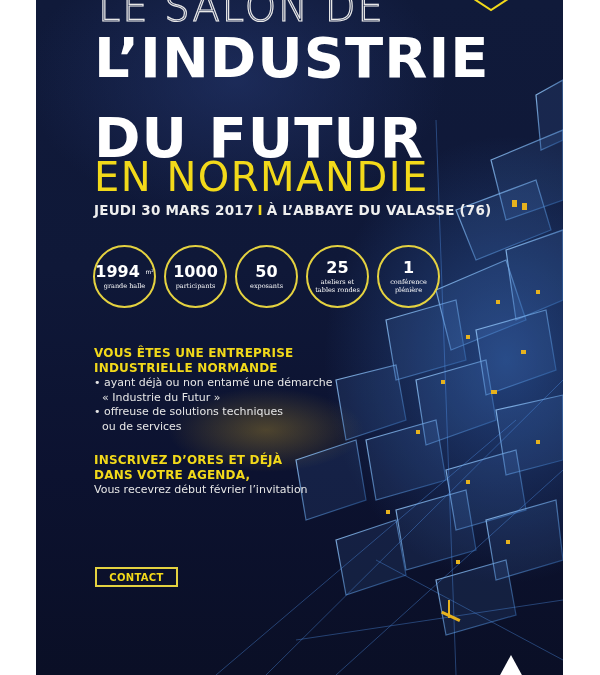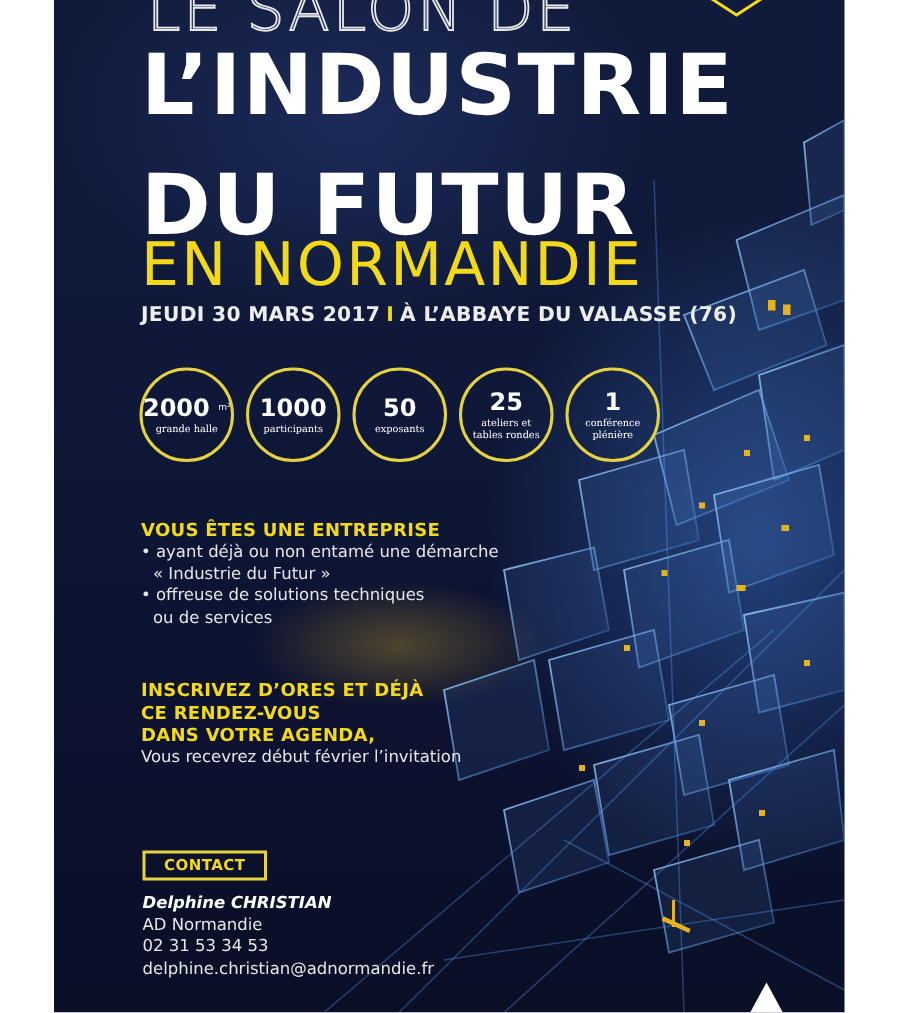--- a/index.html
+++ b/index.html
@@ -103,21 +103,21 @@
   <div class="abs t-big t-ind">L’INDUSTRIE</div>
   <div class="abs t-big t-fut">DU FUTUR</div>
   <div class="abs t-norm">EN NORMANDIE</div>
 
   <div class="abs t-date">
     <span>JEUDI 30 MARS 2017</span><span class="sep">I</span><span>À L’ABBAYE DU VALASSE (76)</span>
   </div>
 
   <div class="stats">
     <div class="stat">
-      <div class="num"><span>2000</span> <sup>m²</sup></div>
+      <div class="num"><span>1994</span> <sup>m²</sup></div>
       <div class="lbl">grande halle</div>
     </div>
     <div class="stat">
       <div class="num">1000</div>
       <div class="lbl">participants</div>
     </div>
     <div class="stat">
       <div class="num">50</div>
       <div class="lbl">exposants</div>
     </div>
@@ -128,36 +128,30 @@
     </div>
     <div class="stat">
       <div class="num">1</div>
       <div class="lbl">conférence</div>
       <div class="lbl" style="margin-top:0">plénière</div>
     </div>
   </div>
 
   <div class="abs block1">
     <div class="sec-head">VOUS ÊTES UNE ENTREPRISE</div>
+    <div class="sec-head">INDUSTRIELLE NORMANDE</div>
     <div class="body-txt">• ayant déjà ou non entamé une démarche</div>
     <div class="body-txt" style="padding-left:8px">« Industrie du Futur »</div>
     <div class="body-txt">• offreuse de solutions techniques</div>
     <div class="body-txt" style="padding-left:8px">ou de services</div>
   </div>
 
   <div class="abs block2">
     <div class="sec-head">INSCRIVEZ D’ORES ET DÉJÀ</div>
-    <div class="sec-head">CE RENDEZ-VOUS</div>
     <div class="sec-head">DANS VOTRE AGENDA,</div>
     <div class="body-txt">Vous recevrez début février l’invitation</div>
   </div>
 
   <div class="contact-btn">CONTACT</div>
 
-  <div class="abs contact">
-    <div class="name">Delphine CHRISTIAN</div>
-    <div class="body-txt">AD Normandie</div>
-    <div class="body-txt">02 31 53 34 53</div>
-    <div class="body-txt">delphine.christian@adnormandie.fr</div>
-  </div>
 
   <div class="tri"></div>
 </div>
 
 </body></html>

